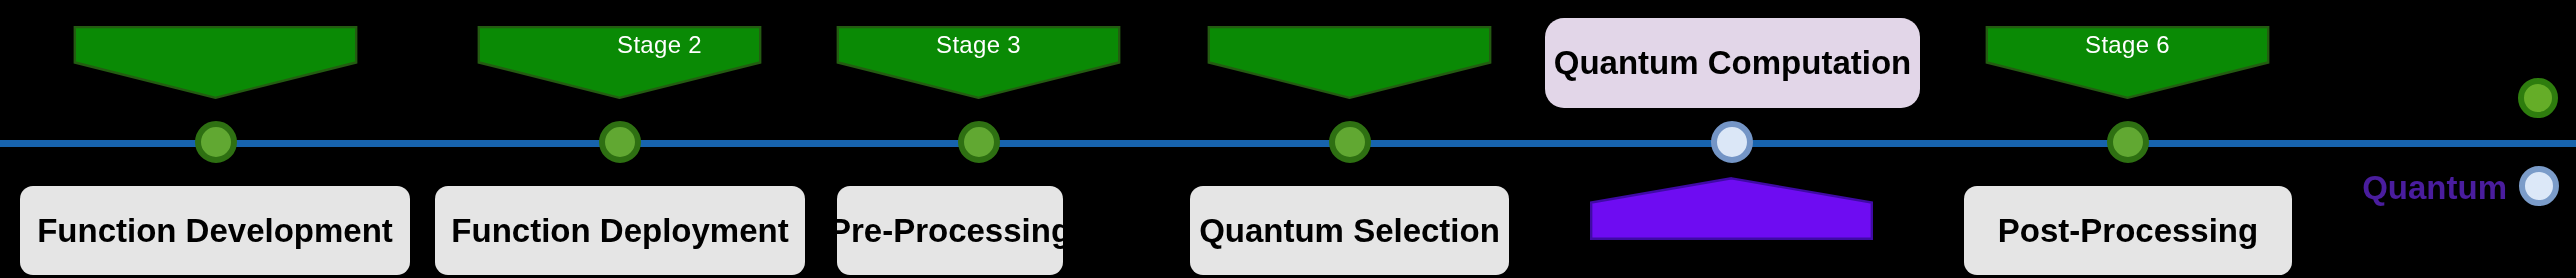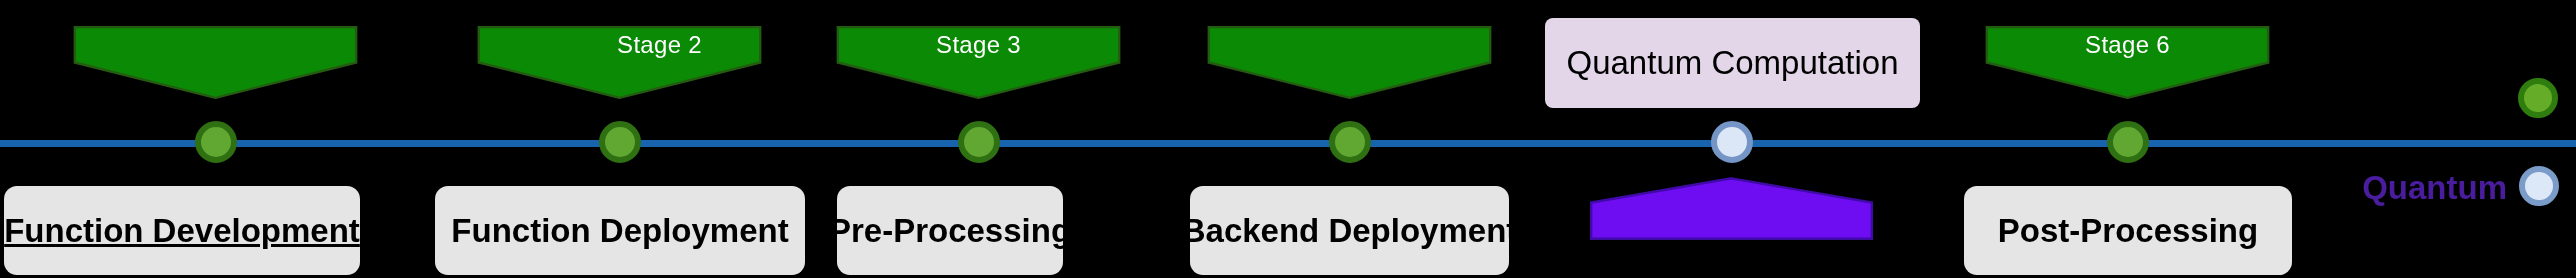--- a/index.html
+++ b/index.html
@@ -63,34 +63,34 @@
 
   
   .task-box {
     position: absolute; z-index: 2;
     top: 186px; height: 89px;
     border-radius: 13px;
     display: flex; align-items: center; justify-content: center;
     font-size: 33px; font-weight: bold;
     white-space: nowrap;
   }
-  .task-box.s1 { left: 4px;   width: 356px; text-decoration: underline; }
+  .task-box.s1 { left: 20px;   width: 390px; }
   .task-box.s2 { left: 435px;  width: 370px; }
   .task-box.s3 { left: 837px; width: 226px; }
   .task-box.s4 { left: 1190px; width: 319px; }
   .task-box.s6 { left: 1964px; width: 328px; }
 
   
   .quantum-box {
     position: absolute; z-index: 2;
     left: 1545px; top: 18px;
     width: 375px; height: 90px;
-    border-radius: 8px;
+    border-radius: 19px;
     display: flex; align-items: center; justify-content: center;
-    font-size: 33px; font-weight: normal;
+    font-size: 33px; font-weight: bold;
     white-space: nowrap;
     text-align: center;
   }
 
   
   .legend-label {
     position: absolute; z-index: 3;
     left: 2330px; width: 177px; height: 34px;
     text-align: right; line-height: 34px;
     font-size: 33px; font-weight: bold;
@@ -132,21 +132,21 @@
     <polygon points="2,2 480,2 480,62 241,122 2,62" stroke-width="4" style="fill: rgb(10, 138, 5); stroke: rgb(36, 92, 18);"></polygon>
   </svg>
   <div class="flag-label s3" style="color: rgb(255, 255, 255);">Stage 3</div>
   <div class="node s3" style="background-color: rgb(97, 168, 50); border-color: rgb(46, 112, 18);"></div>
   <div class="task-box s3" style="background-color: rgb(229, 229, 229); color: rgb(0, 0, 0);">Pre-Processing</div>
 
   <svg class="flag-svg flag-down s4" viewBox="0 0 482 124">
     <polygon points="2,2 480,2 480,62 241,122 2,62" stroke-width="4" style="fill: rgb(10, 138, 5); stroke: rgb(36, 92, 18);"></polygon>
   </svg>
   <div class="node s4" style="background-color: rgb(97, 168, 50); border-color: rgb(46, 112, 18);"></div>
-  <div class="task-box s4" style="background-color: rgb(229, 229, 229); color: rgb(0, 0, 0);">Backend Deployment</div>
+  <div class="task-box s4" style="background-color: rgb(229, 229, 229); color: rgb(0, 0, 0);">Quantum Selection</div>
 
   <div class="quantum-box" style="background-color: rgb(226, 214, 232); color: rgb(0, 0, 0);">Quantum Computation</div>
   <div class="node s5" style="background-color: rgb(219, 231, 247); border-color: rgb(116, 149, 198);"></div>
   <svg class="flag-svg flag-up" viewBox="0 0 478 106">
     <polygon points="239,2 476,43 476,104 2,104 2,43" stroke-width="4" style="fill: rgb(110, 12, 242); stroke: rgb(63, 10, 165);"></polygon>
   </svg>
 
   <svg class="flag-svg flag-down s6" viewBox="0 0 482 124">
     <polygon points="2,2 480,2 480,62 241,122 2,62" stroke-width="4" style="fill: rgb(10, 138, 5); stroke: rgb(36, 92, 18);"></polygon>
   </svg>

